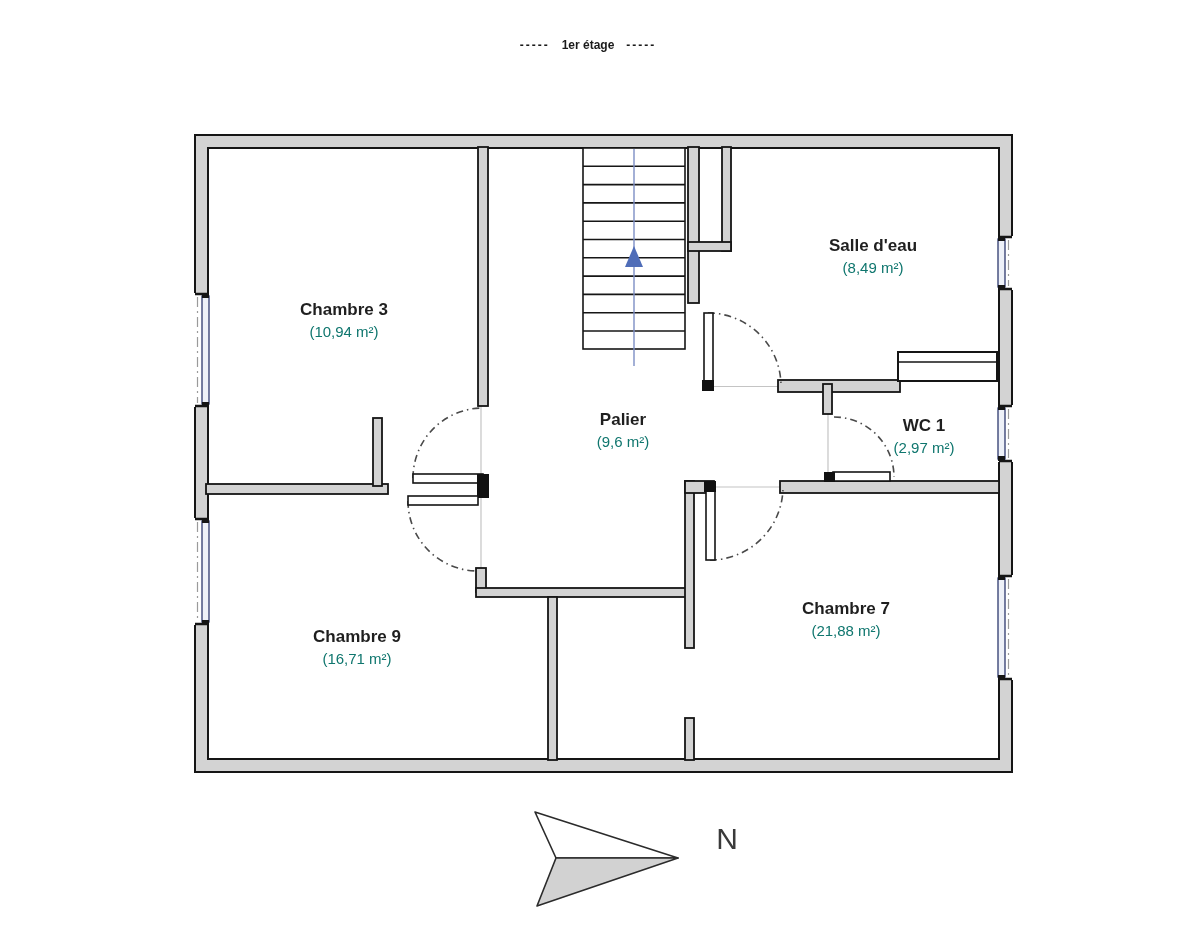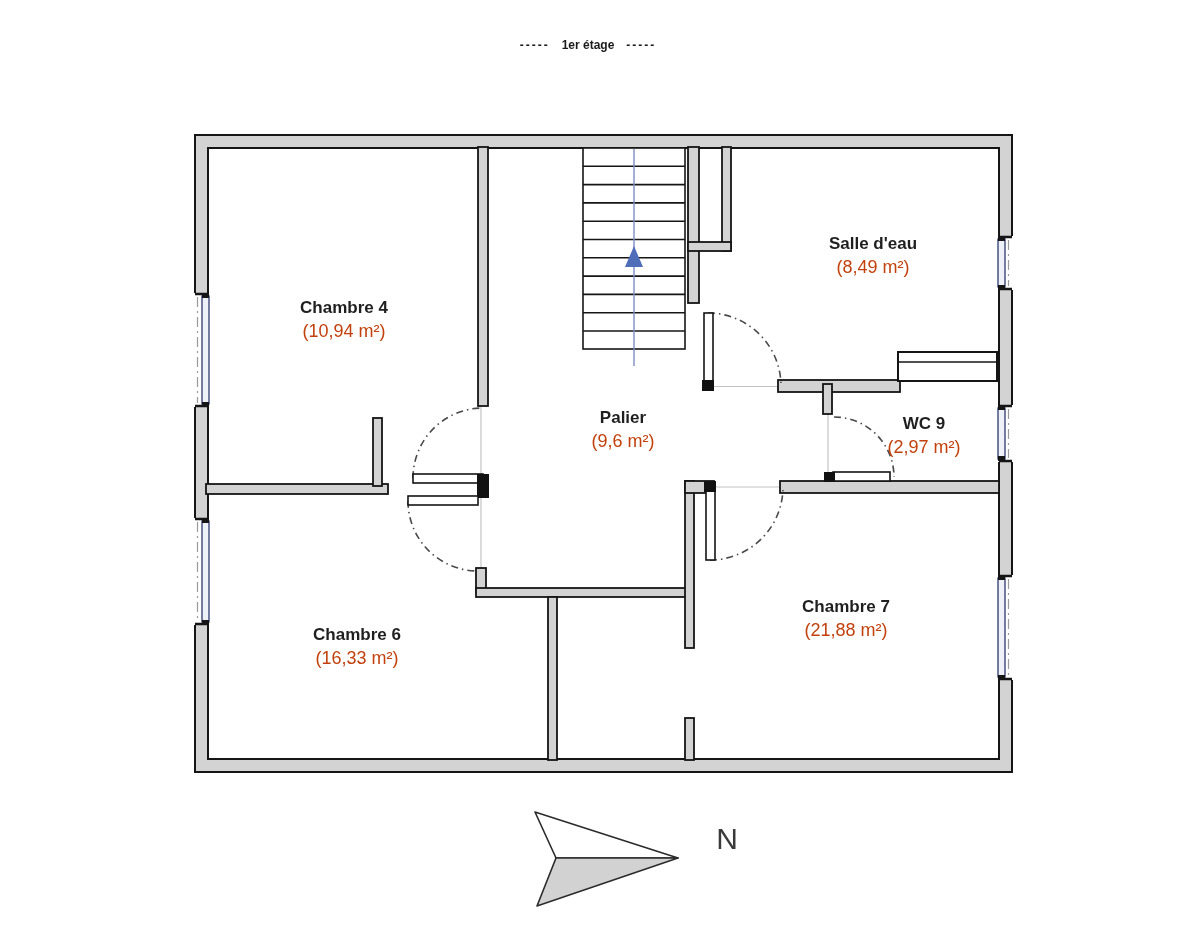--- a/index.html
+++ b/index.html
@@ -1,21 +1,21 @@
 <!DOCTYPE html>
 <html><head>
 <meta charset="utf-8">
 <style>
   html,body{margin:0;padding:0;background:#fff;}
   #canvas{position:relative;width:1189px;height:950px;background:#ffffff;overflow:hidden;
           font-family:"Liberation Sans",sans-serif;}
   #plan-svg{position:absolute;left:0;top:0;}
   .label{position:absolute;transform:translate(-50%,-50%);text-align:center;white-space:nowrap;}
   .room-name{font-size:17px;font-weight:700;color:#1f1f1f;line-height:1.4;}
-  .room-area{font-size:18px;font-weight:400;color:#c2410c;line-height:1.3;}
+  .room-area{font-size:15px;font-weight:400;color:#0f766e;line-height:1.3;}
   .floor-title{position:absolute;left:588px;top:45px;transform:translate(-50%,-50%);
                font-size:12px;font-weight:600;color:#1a1a1a;white-space:nowrap;text-align:center;}
   .floor-title .dashes{letter-spacing:2px;color:#1a1a1a;margin:0 12px;font-weight:600;}
   .compass-n{position:absolute;left:727px;top:839px;transform:translate(-50%,-50%);
              font-size:30px;font-weight:400;color:#3a3a3a;}
 </style>
 </head>
 <body>
 
 <div id="canvas">
@@ -182,38 +182,38 @@
       <polygon points="535,812 678,858 556,858" fill="#ffffff"></polygon>
       <polygon points="556,858 678,858 537,906" fill="#d2d2d2"></polygon>
     </g>
   </svg>
 
   <div class="floor-title">
     <span class="dashes">-----</span><span>1er étage</span><span class="dashes">-----</span>
   </div>
 
   <div class="label" style="left:344px;top:320px;">
-    <div class="room-name">Chambre 4</div>
+    <div class="room-name">Chambre 3</div>
     <div class="room-area">(10,94 m²)</div>
   </div>
   <div class="label" style="left:861px;top:256px;margin-left:12px;">
     <div class="room-name">Salle d'eau</div>
     <div class="room-area">(8,49 m²)</div>
   </div>
   <div class="label" style="left:623px;top:430px;">
     <div class="room-name">Palier</div>
     <div class="room-area">(9,6 m²)</div>
   </div>
   <div class="label" style="left:924px;top:436px;">
-    <div class="room-name">WC 9</div>
+    <div class="room-name">WC 1</div>
     <div class="room-area">(2,97 m²)</div>
   </div>
   <div class="label" style="left:357px;top:647px;">
-    <div class="room-name">Chambre 6</div>
-    <div class="room-area">(16,33 m²)</div>
+    <div class="room-name">Chambre 9</div>
+    <div class="room-area">(16,71 m²)</div>
   </div>
   <div class="label" style="left:846px;top:619px;">
     <div class="room-name">Chambre 7</div>
     <div class="room-area">(21,88 m²)</div>
   </div>
 
   <div class="compass-n">N</div>
 
 </div>
 

